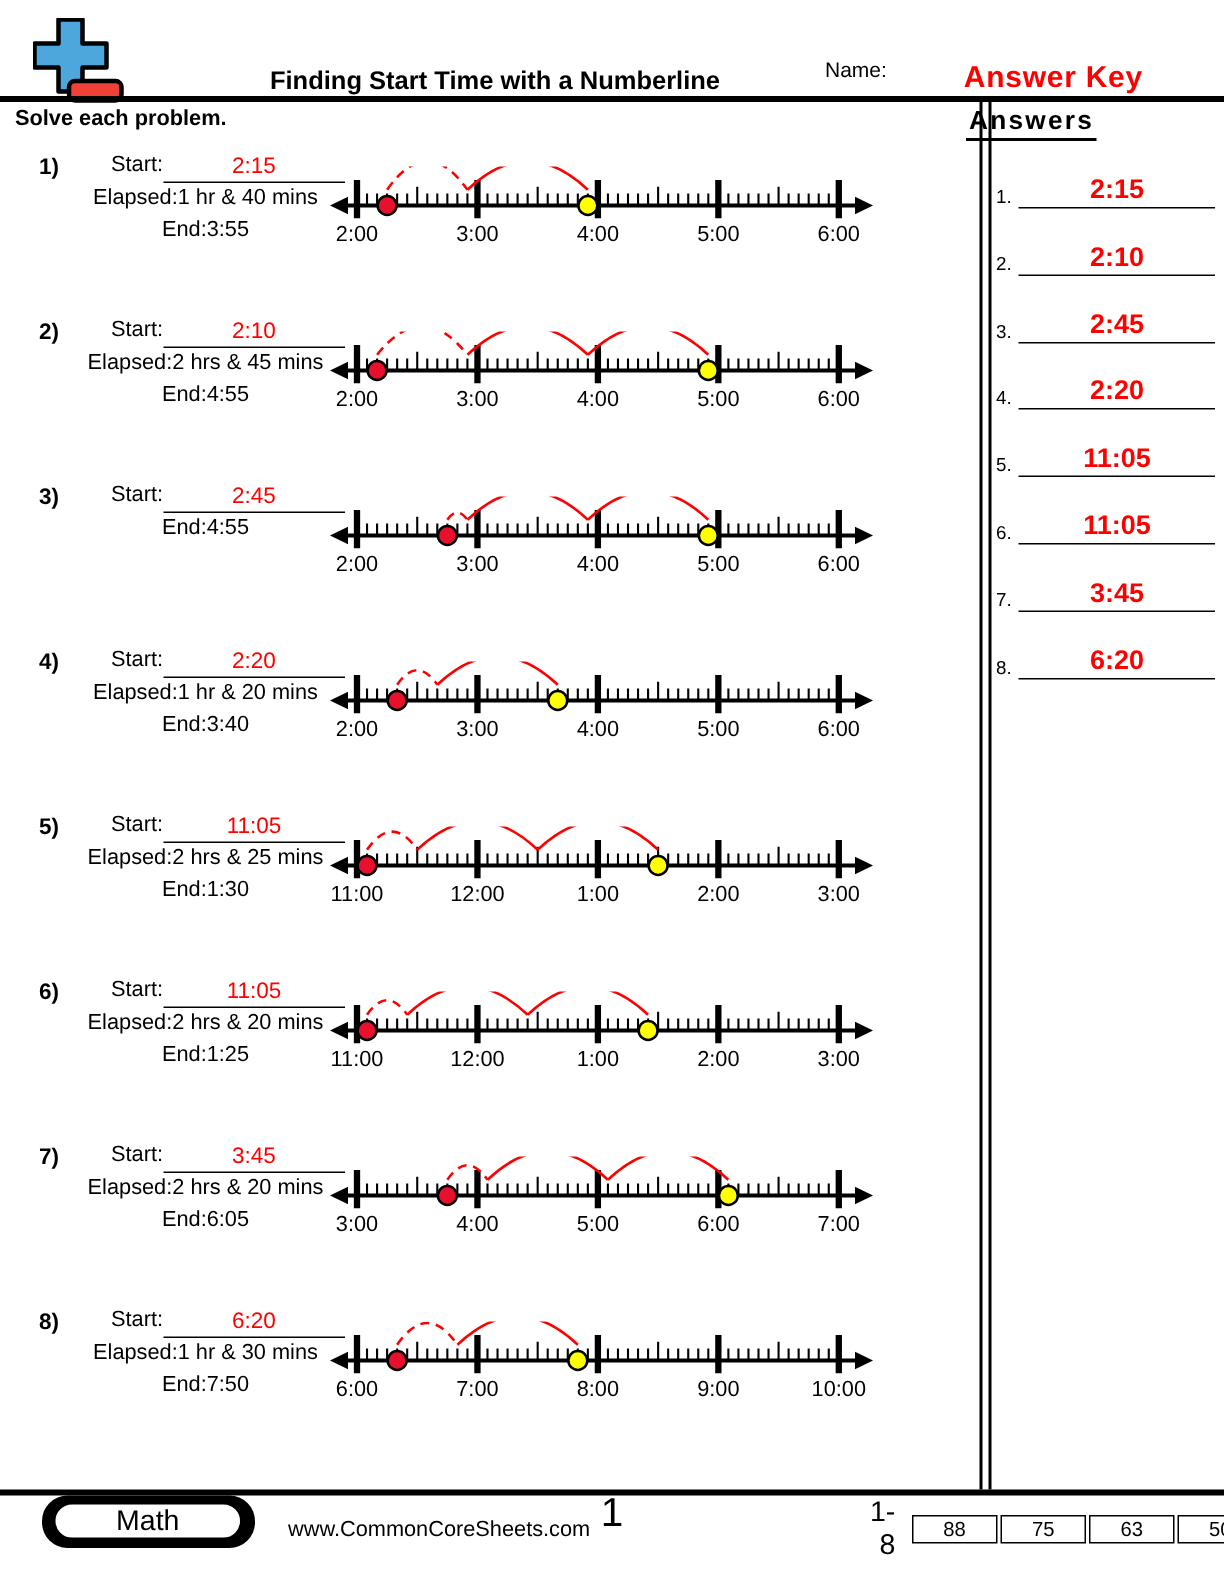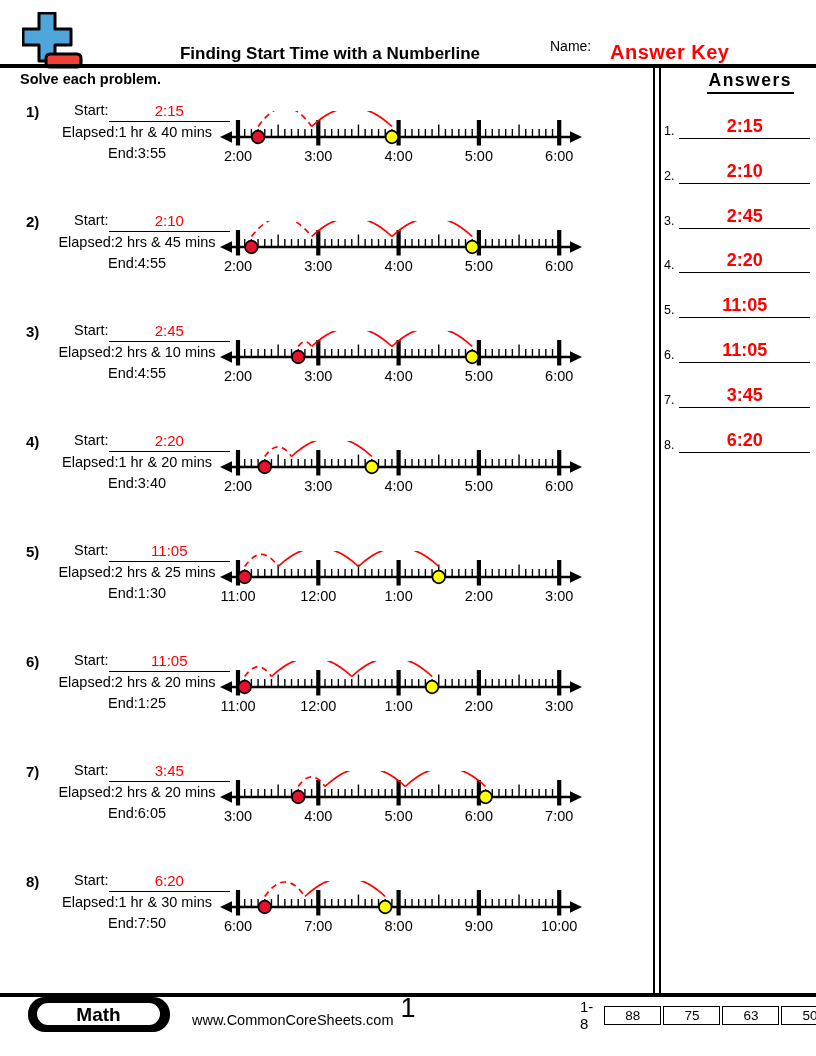--- a/index.html
+++ b/index.html
@@ -4,29 +4,29 @@
 <style>
   html,body{margin:0;padding:0;background:#fff;}
   .page{position:relative;width:816px;height:1056px;background:#fff;color:#000;
         font-family:"Liberation Sans",sans-serif;overflow:hidden;}
 
   
   .logo{position:absolute;left:22px;top:12px;}
   .page-title{position:absolute;left:130px;top:44px;width:400px;text-align:center;
               font-size:17px;font-weight:bold;}
   .name-label{position:absolute;left:550px;top:38px;font-size:14px;}
-  .answer-key{position:absolute;left:610px;top:41px;width:152px;text-align:left;
+  .answer-key{position:absolute;left:610px;top:41px;width:152px;text-align:right;
               color:#ff0000;font-weight:bold;font-size:20px;letter-spacing:.5px;}
   .header-rule{position:absolute;left:0;top:64px;width:816px;height:4px;background:#000;}
-  .instructions{position:absolute;left:20px;top:71px;font-size:14.5px;font-weight:bold;}
+  .instructions{position:absolute;left:10px;top:71px;font-size:14.5px;font-weight:bold;}
 
   
   .vline{position:absolute;top:68px;width:2.4px;height:925px;background:#000;}
   .vline.l1{left:653px;} .vline.l2{left:659px;}
-  .answers-heading{position:absolute;left:668px;top:70px;width:126px;text-align:right;}
+  .answers-heading{position:absolute;left:644px;top:70px;width:126px;text-align:left;}
   .answers-heading span{display:inline-block;border-bottom:2.2px solid #000;
       font-size:17.5px;font-weight:bold;letter-spacing:1.5px;padding:0 2px 1px 2px;}
   .answer-item{position:absolute;left:664px;width:146px;display:flex;align-items:flex-end;}
   .anum{font-size:12.5px;margin-right:5px;padding-bottom:1px;}
   .aline{flex:1;text-align:center;color:#ff0000;font-weight:bold;font-size:18px;
          border-bottom:1.8px solid #000;padding-bottom:1px;}
 
   
   .problem{position:absolute;left:18px;width:625px;height:106px;}
   .pnum{position:absolute;left:8px;top:4px;font-size:15px;font-weight:bold;}
@@ -37,25 +37,25 @@
               border-bottom:1.8px solid #000;line-height:20px;}
   .elapsed-line,.end-line{text-align:center;}
   .numberline{position:absolute;left:200px;top:12px;width:380px;height:64px;}
 
   
   .footer-rule{position:absolute;left:0;top:993px;width:816px;height:4px;background:#000;}
   .math-pill-outer{position:absolute;left:28px;top:997px;width:142px;height:35px;
                    background:#000;border-radius:17px;}
   .math-pill-inner{position:absolute;left:7px;top:4px;width:123px;height:22px;background:#fff;
                    border:2.5px solid #000;border-radius:13px;text-align:center;
-                   font-size:19px;font-weight:bold;line-height:23px;}
+                   font-size:19px;font-weight:normal;line-height:23px;}
   .website{position:absolute;left:176px;top:1012px;font-size:14.5px;margin-left:16px;}
   .page-number{position:absolute;left:358px;top:993px;width:100px;text-align:center;font-size:27px;}
   .score-strip{position:absolute;left:580px;top:998px;display:flex;align-items:center;}
-  .score-label{font-size:15px;margin-right:9px;}
+  .score-label{font-size:19px;margin-right:9px;text-align:right;}
   .score-cell{border:1.6px solid #000;font-size:13.5px;padding:1px 20px;margin-left:2px;
               min-width:12px;text-align:center;background:#fff;}
 </style>
 </head>
 <body>
 
 <div class="page">
 
   <svg class="logo" width="64" height="58" viewBox="0 0 64 58">
     <path d="M17 1 H33 V17 H49 V33 H33 V49 H17 V33 H1 V17 H17 Z" fill="#4ea7dc" stroke="#000" stroke-width="3" stroke-linejoin="round"></path>
@@ -266,21 +266,20 @@
           </svg></div>
   </div>
 
   <div class="problem" style="top: 319px;">
     <div class="pnum">3)</div>
     <div class="ptext">
       <div class="start-row">
         <span class="start-label">Start:</span>
         <span class="start-line">2:45</span>
       </div>
-      <div class="elapsed-line">Elapsed:2 hrs &amp; 10 mins</div>
       <div class="end-line">End:4:55</div>
     </div>
     <div class="numberline"><svg width="380" height="64" viewBox="0 0 380 64">
             <line x1="26.691666666666666" y1="18" x2="26.691666666666666" y2="26" stroke="#000" stroke-width="1.4"></line>
             <line x1="33.38333333333333" y1="18" x2="33.38333333333333" y2="26" stroke="#000" stroke-width="1.4"></line>
             <line x1="40.075" y1="18" x2="40.075" y2="26" stroke="#000" stroke-width="1.4"></line>
             <line x1="46.766666666666666" y1="18" x2="46.766666666666666" y2="26" stroke="#000" stroke-width="1.4"></line>
             <line x1="53.458333333333336" y1="18" x2="53.458333333333336" y2="26" stroke="#000" stroke-width="1.4"></line>
             <line x1="60.15" y1="13.5" x2="60.15" y2="26" stroke="#000" stroke-width="1.4"></line>
             <line x1="66.84166666666667" y1="18" x2="66.84166666666667" y2="26" stroke="#000" stroke-width="1.4"></line>

